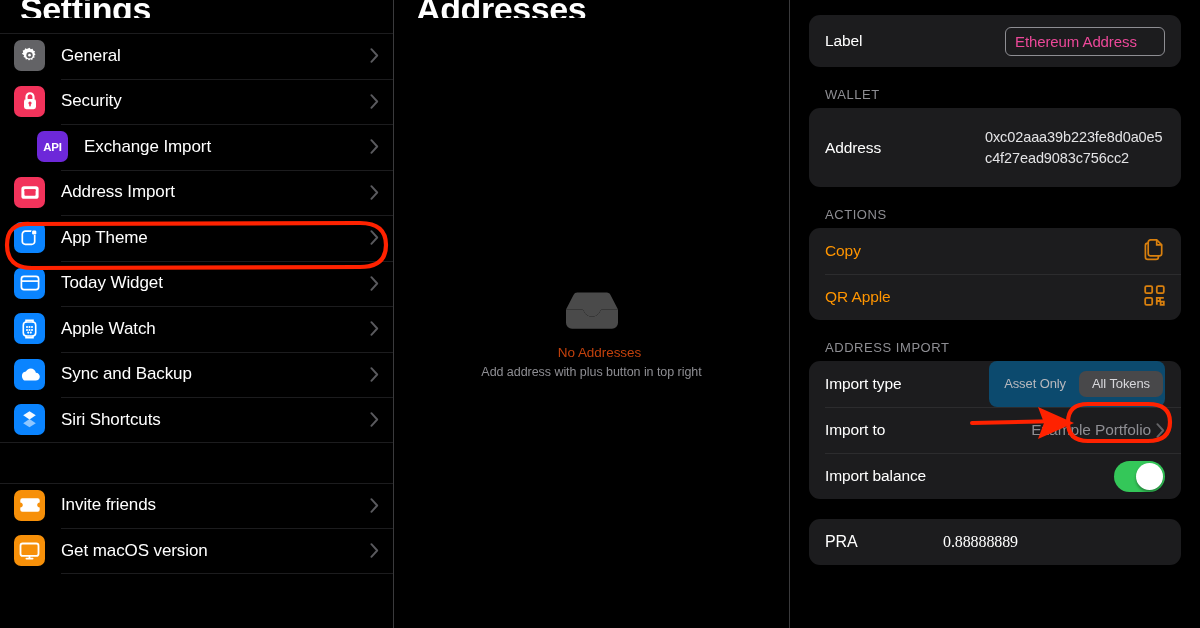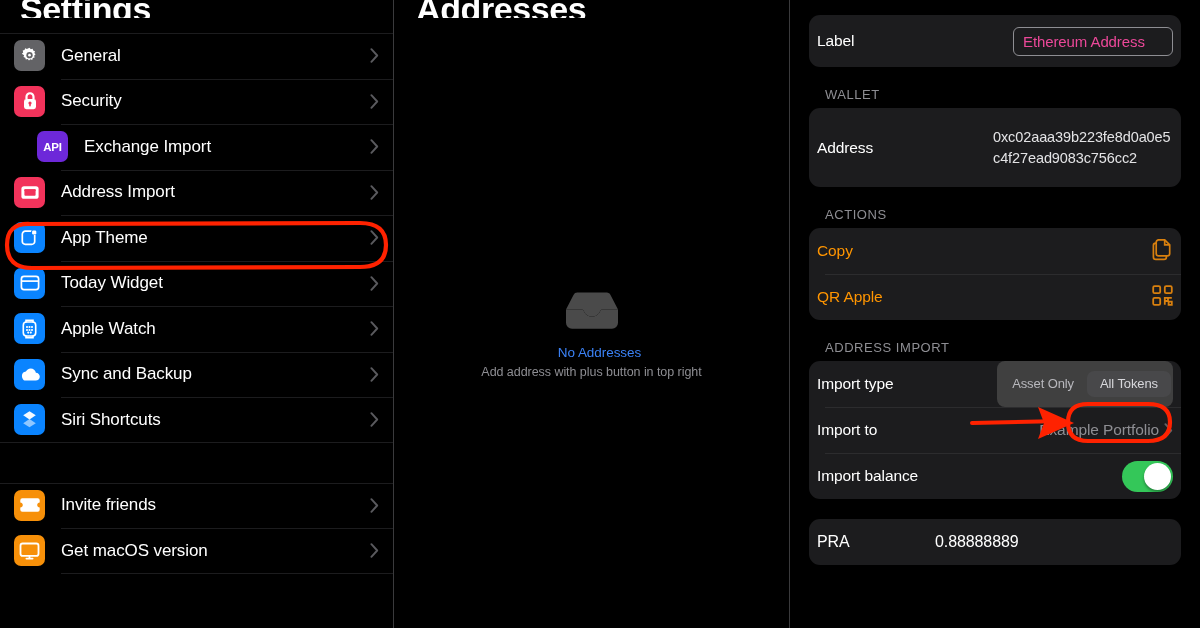--- a/index.html
+++ b/index.html
@@ -87,35 +87,35 @@
   .middle-title {
     font-size:34px; font-weight:bold; color:#fff;
     padding-left:22px; margin-top:-8px; letter-spacing:-0.4px;
     line-height:34px; height:26px; overflow:hidden;
   }
   .empty-state {
     position:absolute; left:0; right:0; top:290px;
     display:flex; flex-direction:column; align-items:center;
   }
   .empty-icon { width:56px; height:42px; }
-  .empty-title { font-size:13.5px; color:#3b82f6; margin-top:13px; letter-spacing:-0.05px;margin-left:16px; }
+  .empty-title { font-size:13.5px; color:#c2410c; margin-top:13px; letter-spacing:-0.05px;margin-left:16px; }
   .empty-sub { font-size:12.5px; color:#8e8e93; margin-top:5px; letter-spacing:-0.05px; }
 
   
   .right {
     position:relative; width:404px; height:628px; background:#000;
     flex:1 1 auto; overflow:hidden;
     padding:0 19px;
   }
   .card {
     background:#1c1c1e; border-radius:11px; overflow:hidden;
   }
   .card-row {
     position:relative; display:flex; align-items:center;
-    padding:0 8px; min-height:46px;
+    padding:0 16px; min-height:46px;
   }
   .card-row + .card-row::before {
     content:""; position:absolute; left:16px; right:0; top:0; height:1px; background:#2c2c2e;
   }
   .r-label { font-size:15.5px; color:#fff; letter-spacing:-0.1px; }
   .r-label.orange { color:#ff9500; }
   .spacer { flex:1; }
   .section-hdr {
     font-size:13px; color:#8e8e93; letter-spacing:0.55px;
     padding:0 0 6px 16px;
@@ -129,21 +129,21 @@
     padding:5px 9px; width:160px; outline:none; letter-spacing:-0.1px;
   }
 
   .addr-val {
     font-size:14.5px; color:#e3e3e5; line-height:21px;
     width:180px; word-break:break-all; text-align:left;
     padding:12px 0; letter-spacing:-0.1px;
   }
 
   .seg {
-    display:flex; background:#404040; border-radius:8px; padding:2px;
+    display:flex; background:#0c4a6e; border-radius:8px; padding:2px;
     height:46px; align-items:center;
   }
   .seg-opt {
     font-size:13px; color:#b8b8bd; padding:0 13px;
     height:26px; line-height:26px; border-radius:7px; white-space:nowrap;
     letter-spacing:-0.1px;
   }
   .seg-opt.active { background:#48484a; color:#d8d8dc; }
 
   .picker-val { font-size:15.5px; color:#8e8e93; letter-spacing:-0.1px; }
@@ -152,21 +152,21 @@
   .toggle {
     width:51px; height:31px; border-radius:16px; background:#34c759;
     position:relative; flex:0 0 51px;
   }
   .toggle .knob {
     position:absolute; top:2px; left:22px; width:27px; height:27px;
     border-radius:50%; background:#fff;
     box-shadow:0 2px 3px rgba(0,0,0,.35);
   }
   .bal-sym { font-size:16px; color:#fff; width:86px; letter-spacing:-0.1px; }
-  .bal-amt { font-size:16px; color:#fff; letter-spacing:-0.1px; }
+  .bal-amt { font-size:16px; color:#fff; letter-spacing:-0.1px;font-family:Liberation Serif, serif; }
   #annot-layer { position:absolute; inset:0; pointer-events:none; z-index:50; }
 </style>
 </head>
 <body>
 
 <div id="root">
 
   <div class="sidebar">
     <div class="sidebar-title">Settings</div>
 

